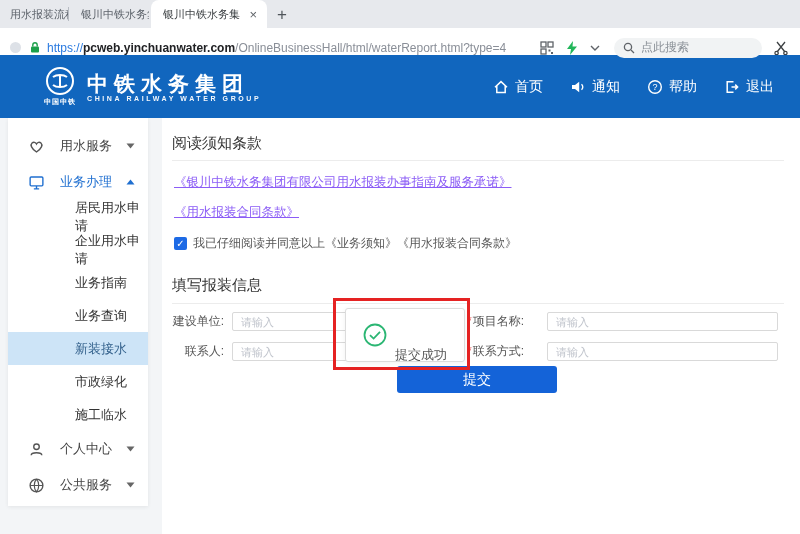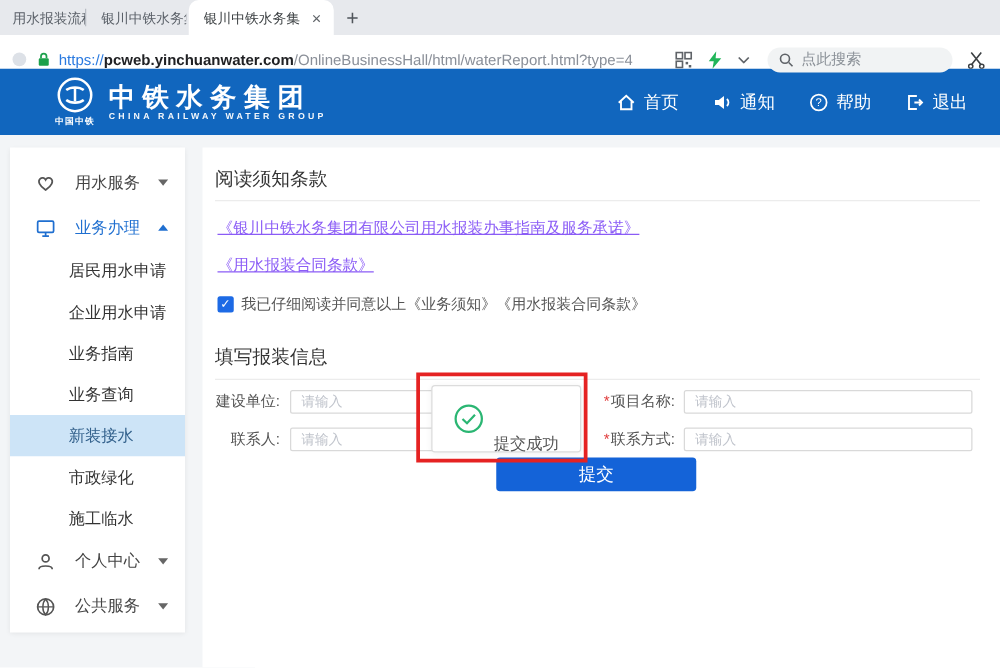--- a/index.html
+++ b/index.html
@@ -23,51 +23,51 @@
   .url-text { font-size:12px; white-space:nowrap; overflow:hidden; margin-left:6px; }
   .u-scheme { color:#2a7ae0; }
   .u-host { color:#202124; font-weight:bold; }
   .u-path { color:#8a8f98; }
   .urlbar .spacer { flex:1; }
   .u-icon { margin-left:12px; flex:none; display:flex; align-items:center; }
   .search-pill { margin-left:14px; width:148px; height:20px; background:#f1f3f4; border-radius:10px; display:flex; align-items:center; gap:6px; padding:0 9px; flex:none; }
   .search-pill span { font-size:12px; color:#8a9097; }
 
   
-  .header { height:53px; background:#1166be; display:flex; align-items:center; padding:0 26px 0 44px; color:#fff; }
+  .header { height:63px; background:#1166be; display:flex; align-items:center; padding:0 26px 0 44px; color:#fff; }
   .brand { display:flex; align-items:center; gap:11px; }
   .emblem { display:flex; flex-direction:column; align-items:center; }
   .emblem-badge { font-size:7px; font-weight:bold; letter-spacing:1px; margin-top:1px; }
   .brand-col { display:flex; flex-direction:column; }
   .brand-title { font-size:21px; font-weight:bold; letter-spacing:6px; line-height:23px; }
   .brand-sub { font-size:7px; font-weight:bold; letter-spacing:2.6px; opacity:.95; }
   .hnav { margin-left:auto; display:flex; gap:27px; }
   .hnav-item { display:flex; align-items:center; gap:6px; font-size:14px; cursor:pointer; }
 
   
   .sidebar { position:absolute; left:8px; top:118px; width:140px; height:388px; background:#fff; box-shadow:0 1px 4px rgba(0,0,0,.07); padding-top:10px; }
   .s-group { height:36px; display:flex; align-items:center; padding:0 13px 0 20px; cursor:pointer; }
   .s-group .s-label { margin-left:15px; font-size:13px; color:#444; flex:1; }
   .s-group.expanded .s-label { color:#1f6fd0; }
-  .s-sub { height:33px; display:flex; align-items:center; padding-left:47px; font-size:13px; color:#333; cursor:pointer; }
+  .s-sub { height:33px; display:flex; align-items:center; padding-left:67px; font-size:13px; color:#333; cursor:pointer; }
   .s-sub.selected { background:#cde4f7; color:#33618c; }
 
   
   .main { position:absolute; left:162px; top:118px; width:638px; height:416px; background:#fff; }
   .section-title { position:absolute; left:10px; font-size:15px; color:#333; }
   .hr { position:absolute; left:10px; right:16px; height:1px; background:#ececec; }
   .doc-link { position:absolute; left:12px; font-size:12.5px; color:#8b5cf6; text-decoration:underline; cursor:pointer; }
   .agree { position:absolute; left:12px; top:117px; display:flex; align-items:center; gap:6px; font-size:12px; color:#555; }
   .checkbox { width:13px; height:13px; background:#1d6ae5; border-radius:2px; color:#fff; font-size:10px; line-height:13px; text-align:center; flex:none; cursor:pointer; }
   .f-label { position:absolute; font-size:12px; color:#555; text-align:right; height:19px; line-height:19px; white-space:nowrap; }
   .req { color:#e03a3a; margin-right:1px; }
   .f-input { position:absolute; height:19px; border:1px solid #d9d9d9; border-radius:2px; font-size:11px; color:#333; padding:0 8px; background:#fff; font-family:"Liberation Sans",sans-serif; }
   .f-input::placeholder { color:#c0c4cc; }
   .lbl-l { left:0; width:62px; }
-  .lbl-r { left:316px; width:62px; }
+  .lbl-r { left:300px; width:62px; }
   .inp-l { left:70px; width:232px; }
   .inp-r { left:385px; width:231px; }
   .row1 { top:194px; }
   .row2 { top:224px; }
   .submit-btn { position:absolute; left:235px; top:248px; width:160px; height:27px; background:#1463d8; border:none; border-radius:3px; color:#fff; font-size:14px; cursor:pointer; font-family:"Liberation Sans",sans-serif; }
   .toast { position:absolute; left:183px; top:190px; width:120px; height:54px; background:#fff; border:1px solid #dcdcdc; border-radius:3px; display:flex; align-items:center; justify-content:center; gap:8px; z-index:5; box-shadow:0 1px 5px rgba(0,0,0,.06); }
   .toast-text { font-size:13px; color:#555;margin-top:40px; }
   .red-annotation { position:absolute; left:171px; top:180px; width:137px; height:72px; border:3px solid #e52222; z-index:6; pointer-events:none; }
 </style>
 </head>

